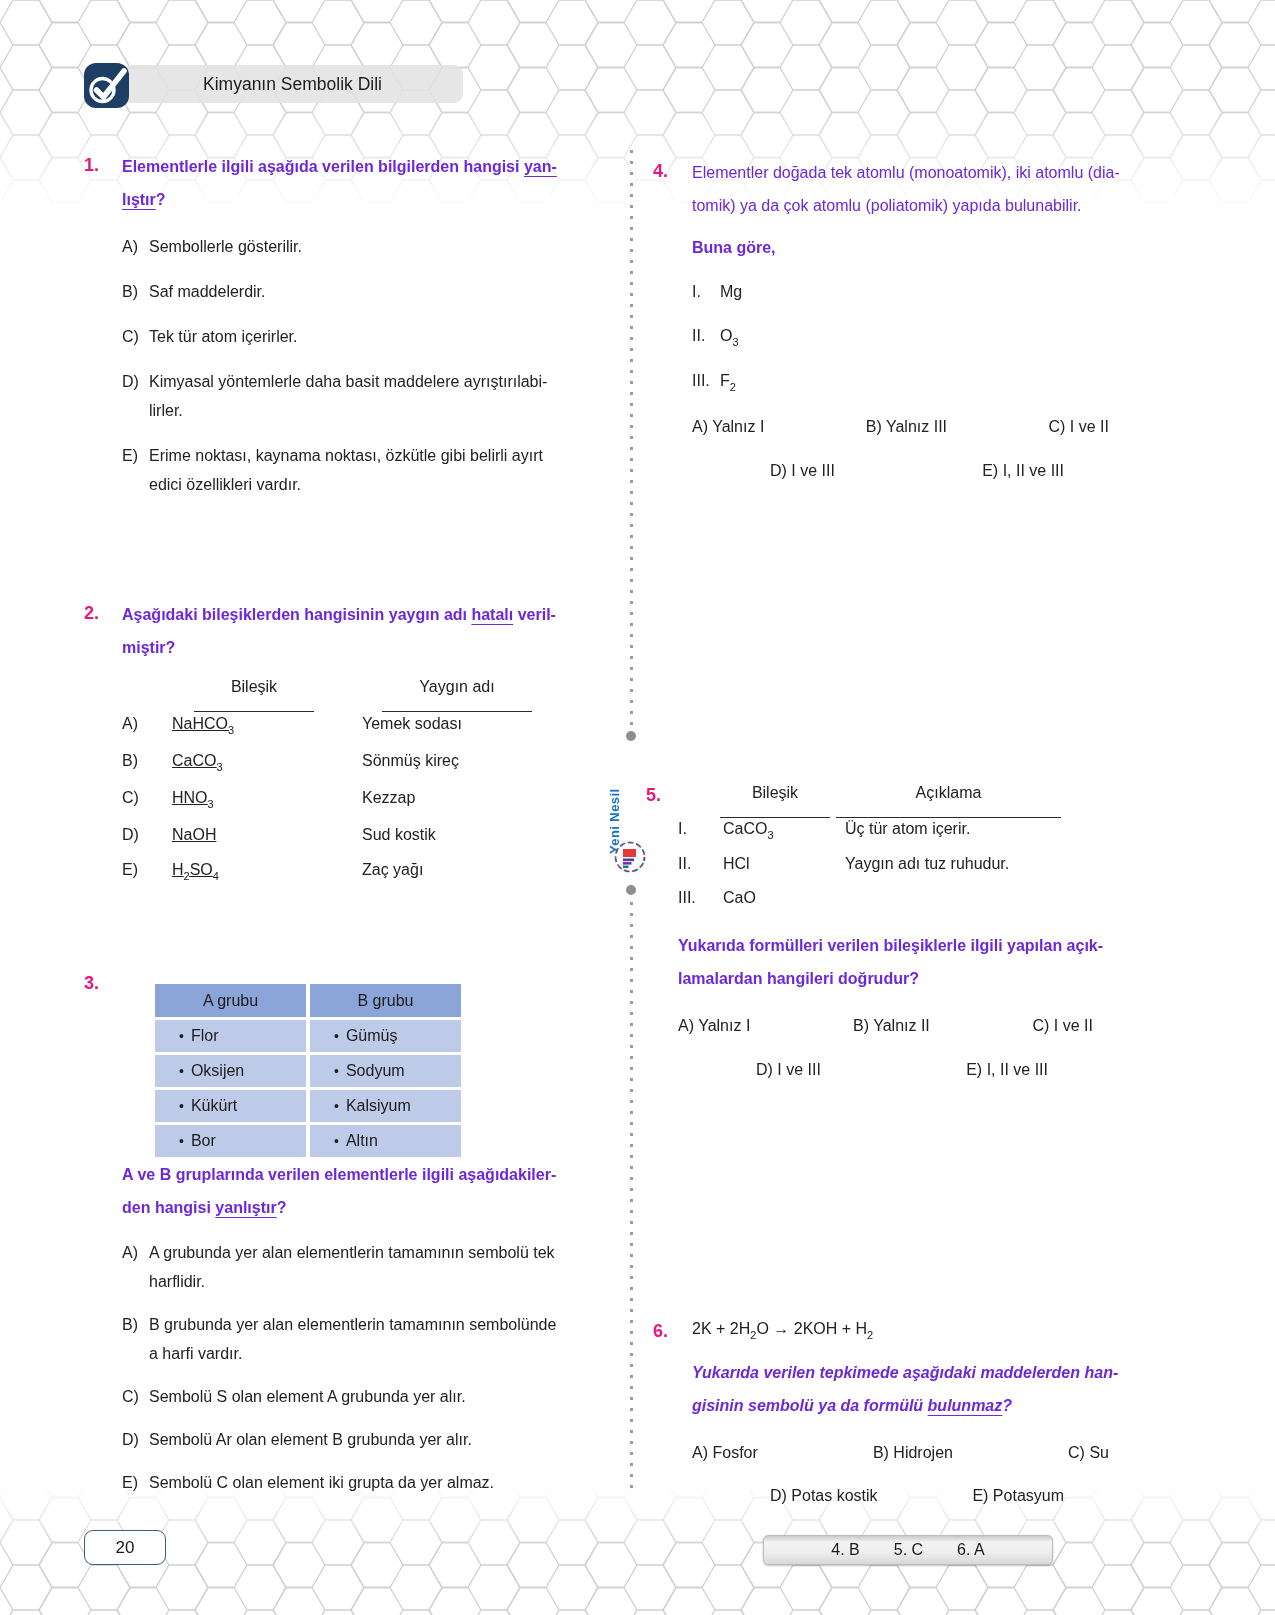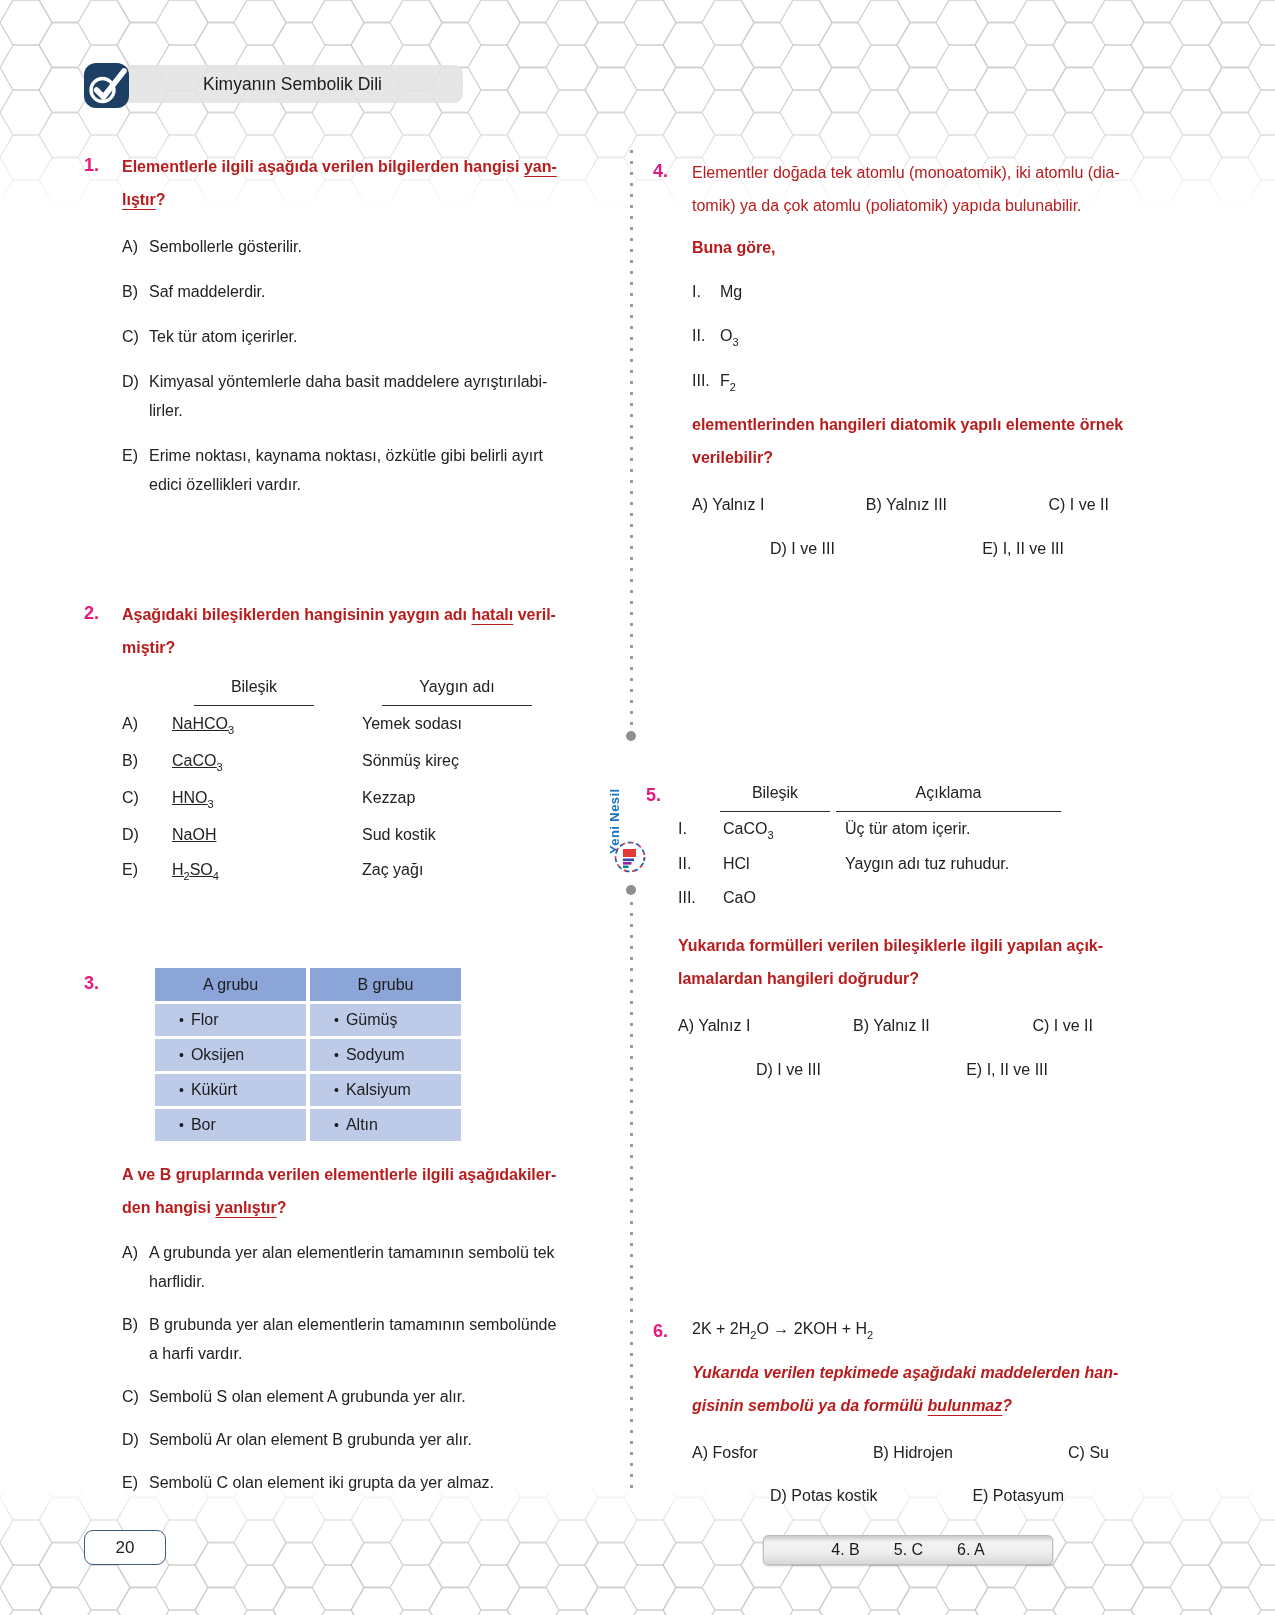--- a/index.html
+++ b/index.html
@@ -15,41 +15,41 @@
   .title-pill span{font-size:17.5px;color:#1c1c1c;}
   .logo-badge{position:absolute;left:84px;top:63px;width:45px;height:45px;border-radius:12px;
     background:#1d3f63;display:flex;align-items:center;justify-content:center;}
 
   
   .q{position:absolute;color:#222;font-size:16px;}
   .qflex{display:flex;}
   .qnum{color:#e8177d;font-weight:bold;font-size:18px;width:38px;flex:none;line-height:30px;}
   .qbody{width:492px;}
   .qbody.r{width:472px;}
-  .stem{font-weight:bold;line-height:33px;color:#b91c1c;}
+  .stem{font-weight:bold;line-height:33px;color:#6d28d9;}
   .plain{font-weight:normal;}
   .u{text-decoration:underline;text-underline-offset:4px;}
   .sb{font-size:11px;position:relative;top:5px;}
   .opt{display:flex;margin-top:16px;line-height:29px;}
   .opt .olet{width:27px;flex:none;}
   .opt .obody{flex:1;}
 
   
   .thead{position:relative;height:32px;margin-top:10px;line-height:26px;}
-  .thead span{position:absolute;text-align:center;border-bottom:1.6px solid #2b2b2b;padding-bottom:5px;}
+  .thead span{position:absolute;text-align:center;border-bottom:1.6px solid #2b2b2b;padding-bottom:11px;}
   .c2row{display:flex;line-height:35px;}
   .c2row .lt{width:50px;flex:none;}
   .c2row .fm{width:190px;flex:none;text-decoration:underline;}
   .c5row{display:flex;line-height:34px;}
   .c5row .rn{width:45px;flex:none;}
   .c5row .fm{width:122px;flex:none;}
   .c5row .ds{flex:1;line-height:28px;padding-top:3px;}
 
   
-  .gtable{margin-left:33px;margin-top:0;display:grid;grid-template-columns:151px 151px;gap:3px 4px;}
+  .gtable{margin-left:33px;margin-top:16px;display:grid;grid-template-columns:151px 151px;gap:3px 4px;}
   .gtable .hc{background:#8ca5d8;height:33px;display:flex;align-items:center;justify-content:center;color:#1c1c1c;}
   .gtable .bc{background:#bdcae8;height:32px;display:flex;align-items:center;color:#1c1c1c;padding-left:24px;}
   .gtable .bc .bu{margin-right:7px;font-size:14px;}
 
   
   .item{display:flex;margin-top:16px;line-height:28px;}
   .item .rn{width:28px;flex:none;}
 
   
   .orow{display:flex;justify-content:space-between;line-height:26px;}
@@ -290,21 +290,20 @@
           <span><span>Mg</span></span>
         </div>
         <div class="item">
           <span class="rn">II.</span>
           <span><span>O</span><span class="sb">3</span></span>
         </div>
         <div class="item">
           <span class="rn">III.</span>
           <span><span>F</span><span class="sb">2</span></span>
         </div>
-        <div class="stem" style="margin-top:12px;"><span>elementlerinden hangileri diatomik yapılı elemente örnek</span><br><span>verilebilir?</span></div>
         <div class="orow orow1">
           <span class="oi"><span>A)</span> <span>Yalnız I</span></span>
           <span class="oi"><span>B)</span> <span>Yalnız III</span></span>
           <span class="oi"><span>C)</span> <span>I ve II</span></span>
         </div>
         <div class="orow orow2">
           <span class="oi"><span>D)</span> <span>I ve III</span></span>
           <span class="oi"><span>E)</span> <span>I, II ve III</span></span>
         </div>
       </div>

